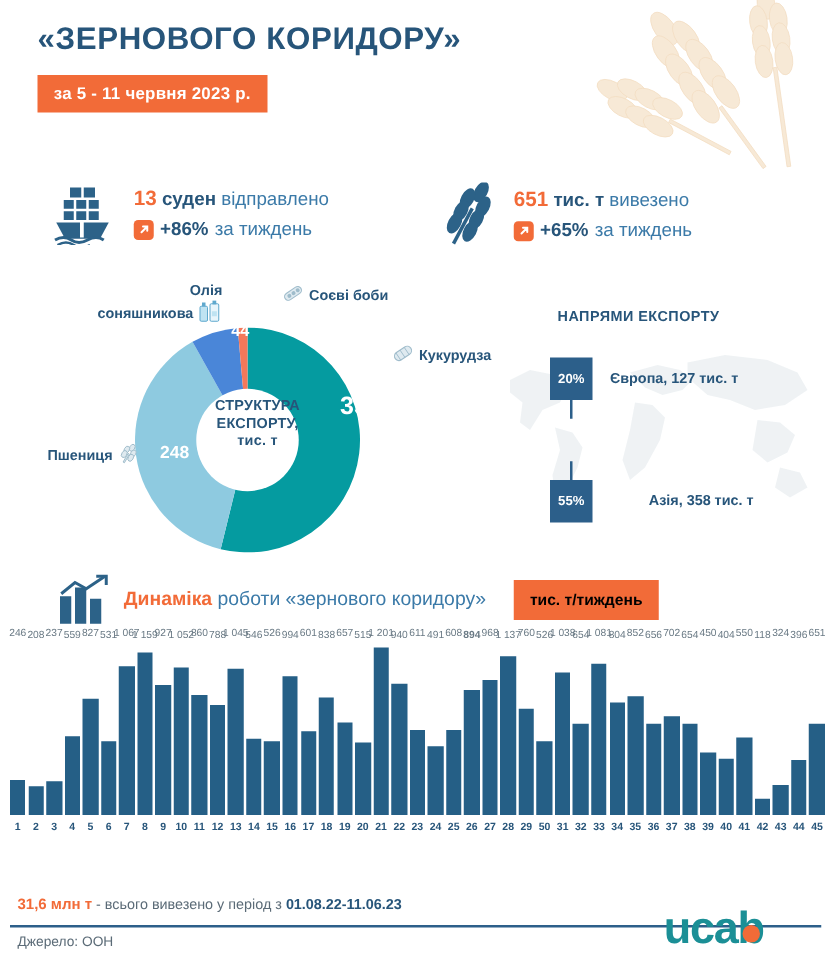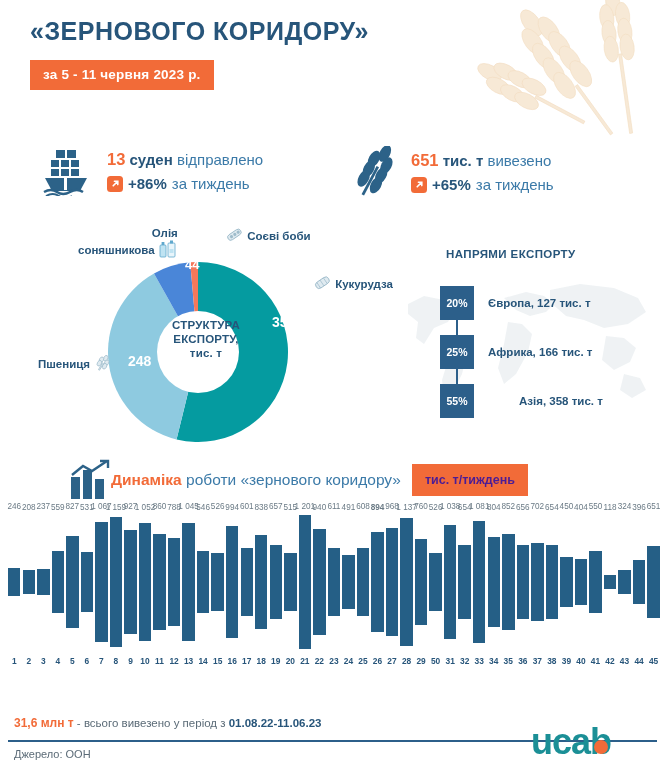--- a/index.html
+++ b/index.html
@@ -42,53 +42,53 @@
   .donut-center {
     position:absolute; left:158px; top:318px; width:96px; text-align:center;
     font-size:11.5px; font-weight:bold; color:#27557a; line-height:1.22; letter-spacing:.2px;
   }
   .dlabel { position:absolute; font-size:11.5px; font-weight:bold; color:#27557a; white-space:nowrap; }
   .dlabel.oil   { left:78px;  top:226px; text-align:right; line-height:1.25; }
   .dlabel.soy   { left:224px; top:228px; }
   .dlabel.corn  { left:312px; top:276px; }
   .dlabel.wheat { left:38px;  top:355px; }
   .dval { position:absolute; font-size:13px; font-weight:bold; color:#fff; }
-  .dval.corn  { left:272px; top:314px; font-size:14px; }
+  .dval.corn  { left:272px; top:314px; font-size:20px; }
   .dval.wheat { left:128px; top:353px; font-size:14px; }
   .dval.oil   { left:185px; top:257px; }
   .dval.soy   { left:216px; top:252px; font-size:10px; }
 
   
   .exp { position:absolute; left:400px; top:248px; width:265px; height:165px; }
   .exp-title { position:absolute; left:46px; top:0; font-size:11.5px; font-weight:bold; color:#27557a; letter-spacing:.4px; }
   .map-bg { position:absolute; left:0; top:22px; opacity:.55; }
   .exp-row { position:absolute; display:flex; align-items:center; gap:14px; }
   .exp-box {
     width:34px; height:34px; background:#2c5f8a; color:#fff; font-size:10.5px; font-weight:bold;
     display:flex; align-items:center; justify-content:center; flex:0 0 auto;
   }
   .exp-label { font-size:11.5px; font-weight:bold; color:#27557a; white-space:nowrap; }
   .exp-r0 { left:40px; top:38px; }
   .exp-r1 { left:40px; top:87px; }
   .exp-r2 { left:40px; top:136px;gap:45px; }
   .exp-conn { position:absolute; left:56px; width:2px; background:#2c5f8a; }
 
   
-  .dyn { position:absolute; left:69px; top:459px; display:flex; align-items:center; }
+  .dyn { position:absolute; left:46px; top:459px; display:flex; align-items:center; gap:11px; }
   .dyn-text { font-size:15.5px; color:#3b7aa8; white-space:nowrap; }
   .dyn-text b { color:#f26b38; font-weight:bold; }
   .dyn-badge {
-    background:#f26b38; color:#4c1d95; font-size:12.5px; font-weight:bold;
+    background:#f26b38; color:#000000; font-size:12.5px; font-weight:bold;
     padding:9px 13px; margin-left:11px; white-space:nowrap;
   }
 
   
   .chart { position:absolute; left:8px; top:512px; width:652px; height:158px; }
   .bars { position:absolute; left:0; bottom:18px; width:652px; height:140px; display:flex; align-items:flex-end; gap:2.1px; }
-  .bar-col { flex:1 1 0; position:relative; display:flex; flex-direction:column; justify-content:center; align-items:center; height:100%; }
+  .bar-col { flex:1 1 0; position:relative; display:flex; flex-direction:column; justify-content:flex-end; align-items:center; height:100%; }
   .bar-val { position:absolute; bottom:100%; font-size:8.2px; color:#6a7a85; white-space:nowrap; margin-bottom:1px; }
   .bar { width:100%; background:#255f86; }
   .axis { position:absolute; left:0; bottom:0; width:652px; height:14px; display:flex; gap:2.1px; }
   .axis-lab { flex:1 1 0; text-align:center; font-size:8.4px; font-weight:bold; color:#27557a; }
 
   
   .foot-total { position:absolute; left:14px; top:716px; font-size:11.5px; color:#5b6b77; white-space:nowrap; }
   .foot-total .big { color:#f26b38; font-weight:bold; font-size:12px; }
   .foot-total .dates { color:#27557a; font-weight:bold; }
   .foot-rule { position:absolute; left:8px; top:740px; width:649px; height:2px; background:#2c5f8a; }
@@ -291,24 +291,20 @@
       <path d="M224 104 l16 4 l6 12 l-14 8 l-12 -8 l4 -16 Z"></path>
     </g>
   </svg>
 
   <div class="exp-conn" style="top:72px; height:15px;"></div>
   <div class="exp-conn" style="top:121px; height:15px;"></div>
 
   <div class="exp-row exp-r0">
     <div class="exp-box">20%</div>
     <div class="exp-label">Європа, 127 тис. т</div>
-  </div>
-  <div class="exp-row exp-r1">
-    <div class="exp-box">25%</div>
-    <div class="exp-label">Африка, 166 тис. т</div>
   </div>
   <div class="exp-row exp-r2">
     <div class="exp-box">55%</div>
     <div class="exp-label">Азія, 358 тис. т</div>
   </div>
 </div>
 
 <div class="dyn">
   <svg width="42" height="42" viewBox="0 0 42 42">
     <g fill="#2c6288">

